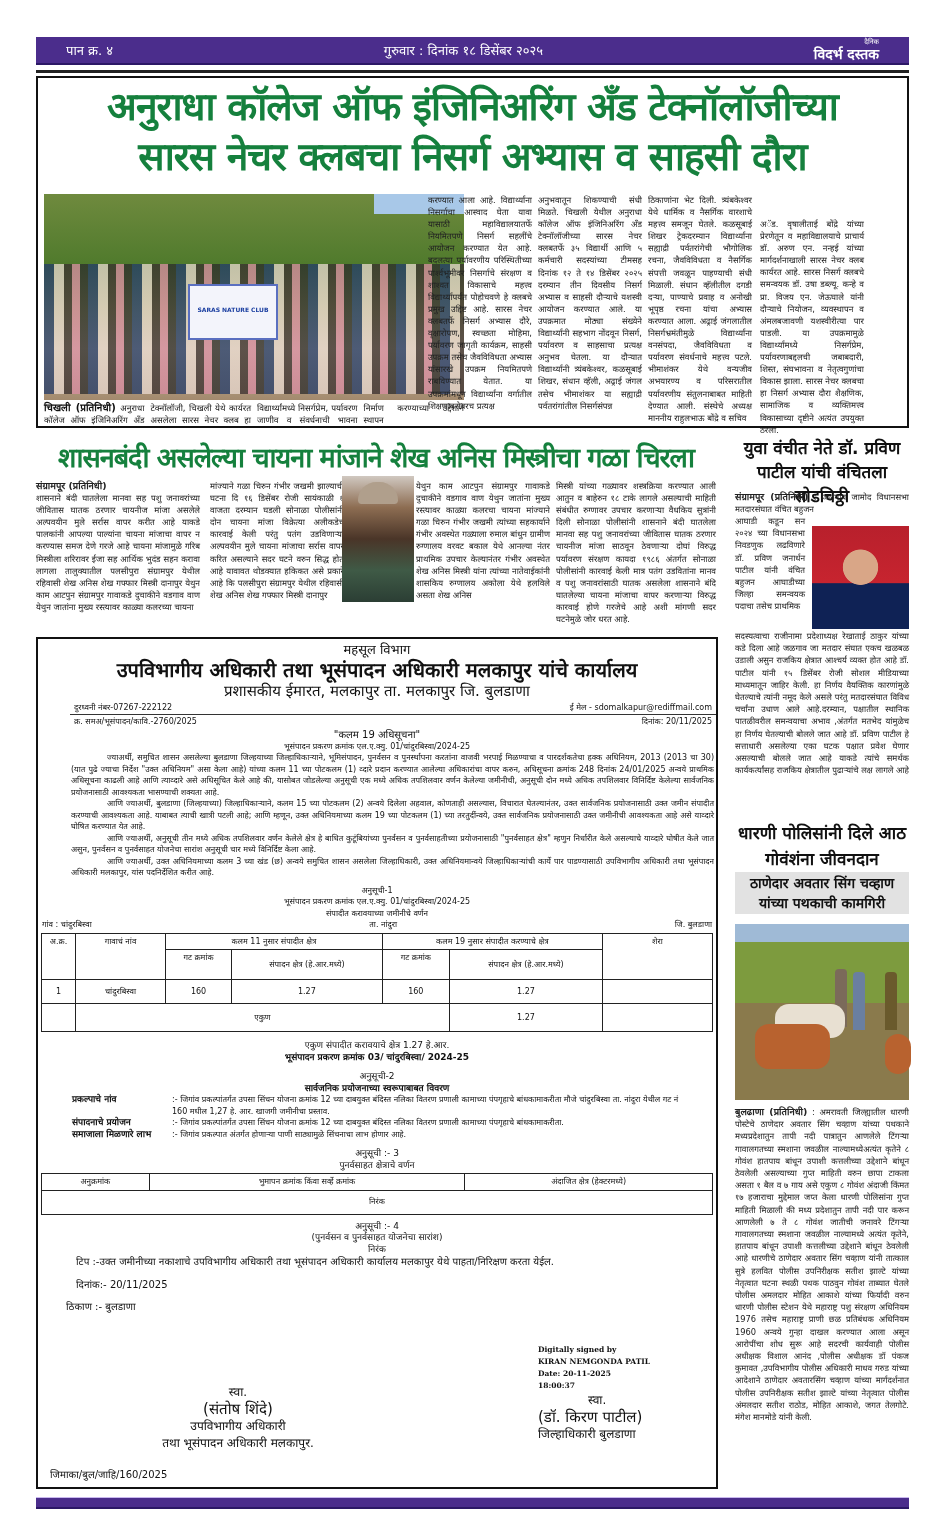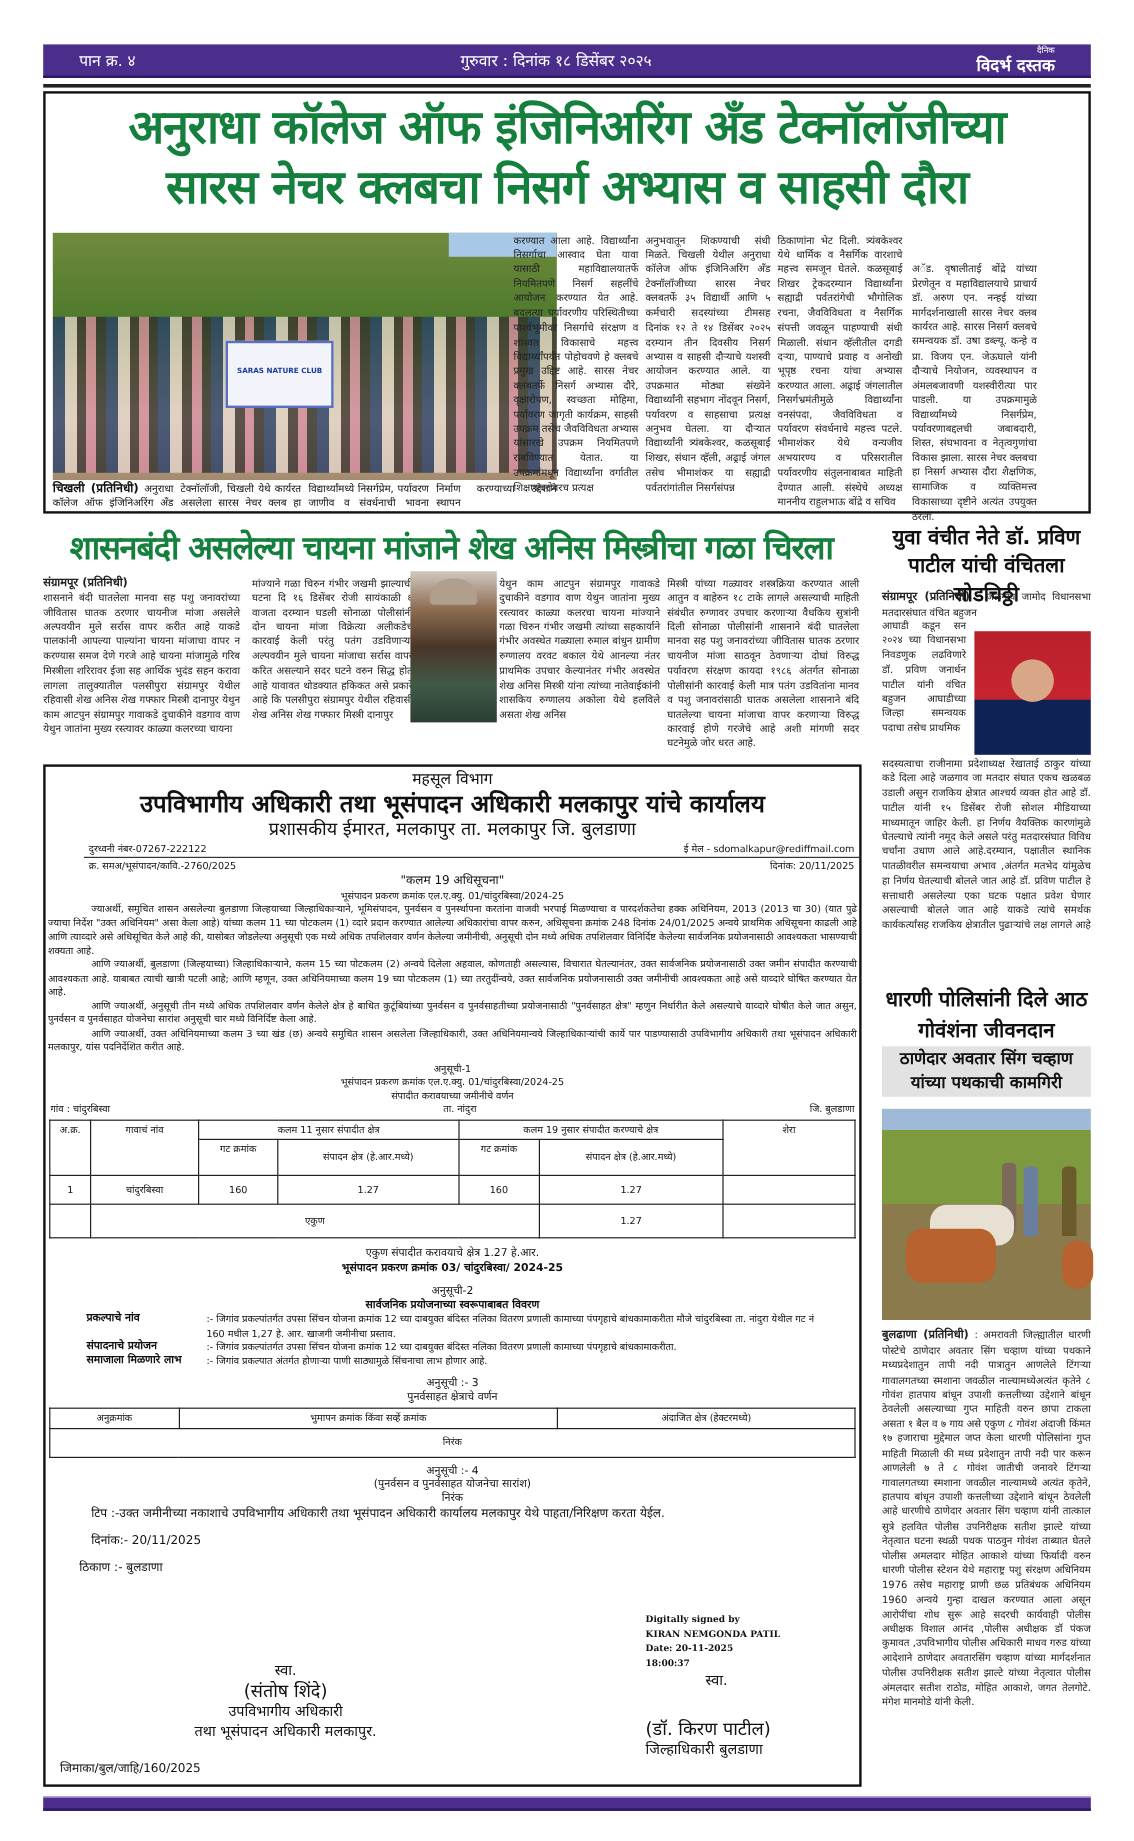--- a/index.html
+++ b/index.html
@@ -40,31 +40,31 @@
   .photo2 { position: absolute; left: 342px; top: 476px; width: 72px; height: 126px; background: linear-gradient(180deg, #d0c8c0 0%, #8d6d52 25%, #4a3528 50%, #3f5a46 75%, #2b3e34 100%); }
   .photo2 .cap { position: absolute; left: 16px; top: 6px; width: 40px; height: 22px; background: #b09f8c; border-radius: 20px 20px 4px 4px; }
   .rep-bold { font-weight: bold; font-size: 9.5px; }
 
   .notice { position: absolute; left: 36px; top: 637px; width: 682px; height: 852px; border: 2px solid #111; font-size: 8px; line-height: 11.5px; }
   .notice .center { text-align: center; }
   .notice .dept { font-size: 13px; line-height: 16px; margin-top: 3px; }
   .notice .office { font-size: 20px; line-height: 24px; font-weight: bold; }
   .notice .addr { font-size: 15px; line-height: 19px; }
   .notice .row { display: flex; justify-content: space-between; padding: 0 4px; border-bottom: 1px solid #333; height: 14px; align-items: center; margin-left: 32px; }
-  .notice .para { text-indent: 36px; padding: 0 2px; text-align: justify; }
+  .notice .para { text-indent: 36px; padding: 0 2px; text-align: justify; margin-left: 31px; }
   .notice table { border-collapse: collapse; width: 672px; margin: 2px auto; font-size: 8px; }
   .notice td, .notice th { border: 1px solid #222; text-align: center; font-weight: normal; padding: 2px; }
   .notice .kv { display: flex; padding: 0 34px; }
   .notice .kv .k { width: 100px; font-weight: bold; font-size: 9px; }
   .notice .kv .v { flex: 1; }
   .sign-left { position: absolute; left: 80px; top: 745px; width: 240px; text-align: center; font-size: 12px; line-height: 17px; }
   .sign-left .nm { font-size: 15px; }
   .sign-right { position: absolute; left: 500px; top: 705px; width: 150px; font-size: 12px; line-height: 17px; }
   .sign-right .dig { font-family: "DejaVu Serif", serif; font-size: 7.5px; line-height: 12px; font-weight: bold; }
-  .sign-right .nm { font-size: 15px; margin-top: 24px; }
+  .sign-right .nm { font-size: 15px; }
   .ref-bottom { position: absolute; left: 12px; top: 830px; font-size: 10px; }
 
   .rhead { position: absolute; left: 735px; width: 174px; text-align: center; font-weight: bold; color: #111; }
   .rh1 { top: 436px; font-size: 17px; line-height: 24px; }
   .rtext { position: absolute; font-size: 8.3px; line-height: 12.2px; text-align: justify; color: #222; }
   .r1a { left: 735px; top: 491px; width: 174px; }
   .r1b { left: 735px; top: 515px; width: 70px; }
   .r1c { left: 735px; top: 630px; width: 174px; }
   .photo3 { position: absolute; left: 812px; top: 526px; width: 97px; height: 103px; background: radial-gradient(circle at 50% 40%, #d9a687 0 22%, transparent 23%), linear-gradient(180deg, #b8202c 0%, #c7242f 55%, #0f2255 56%, #0f2255 100%); }
   .rh2 { top: 820px; font-size: 17px; line-height: 26px; }

